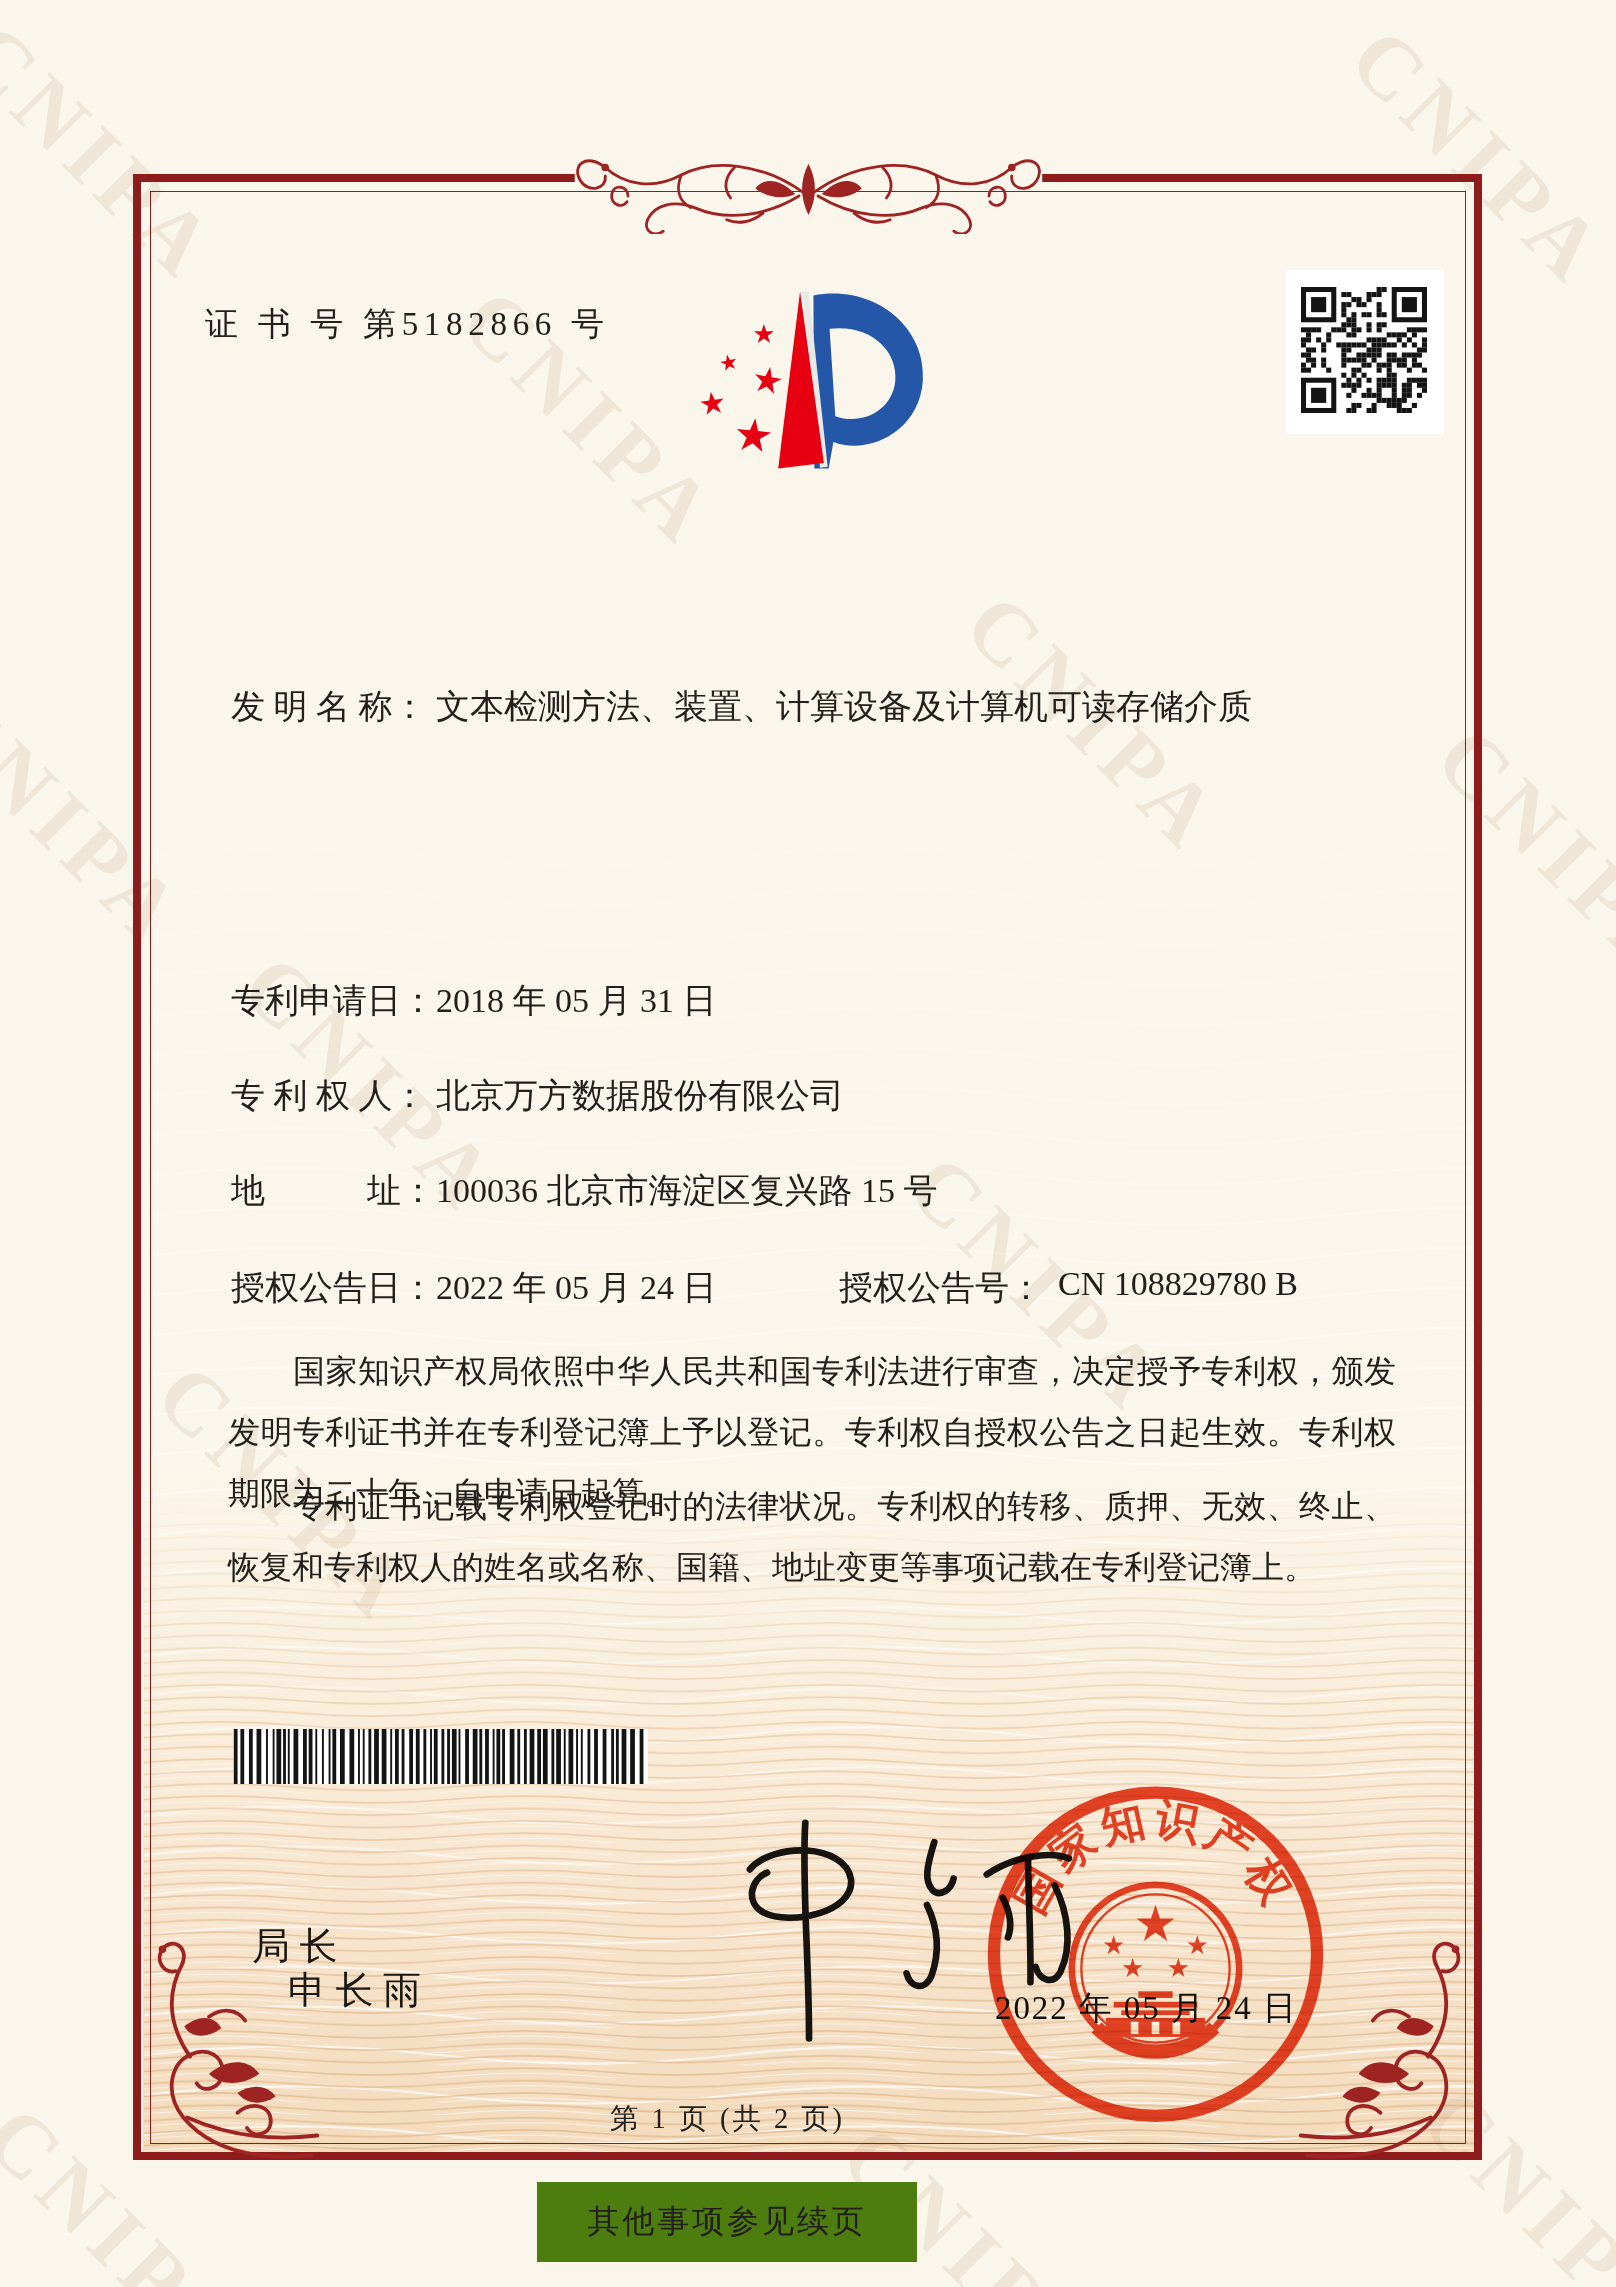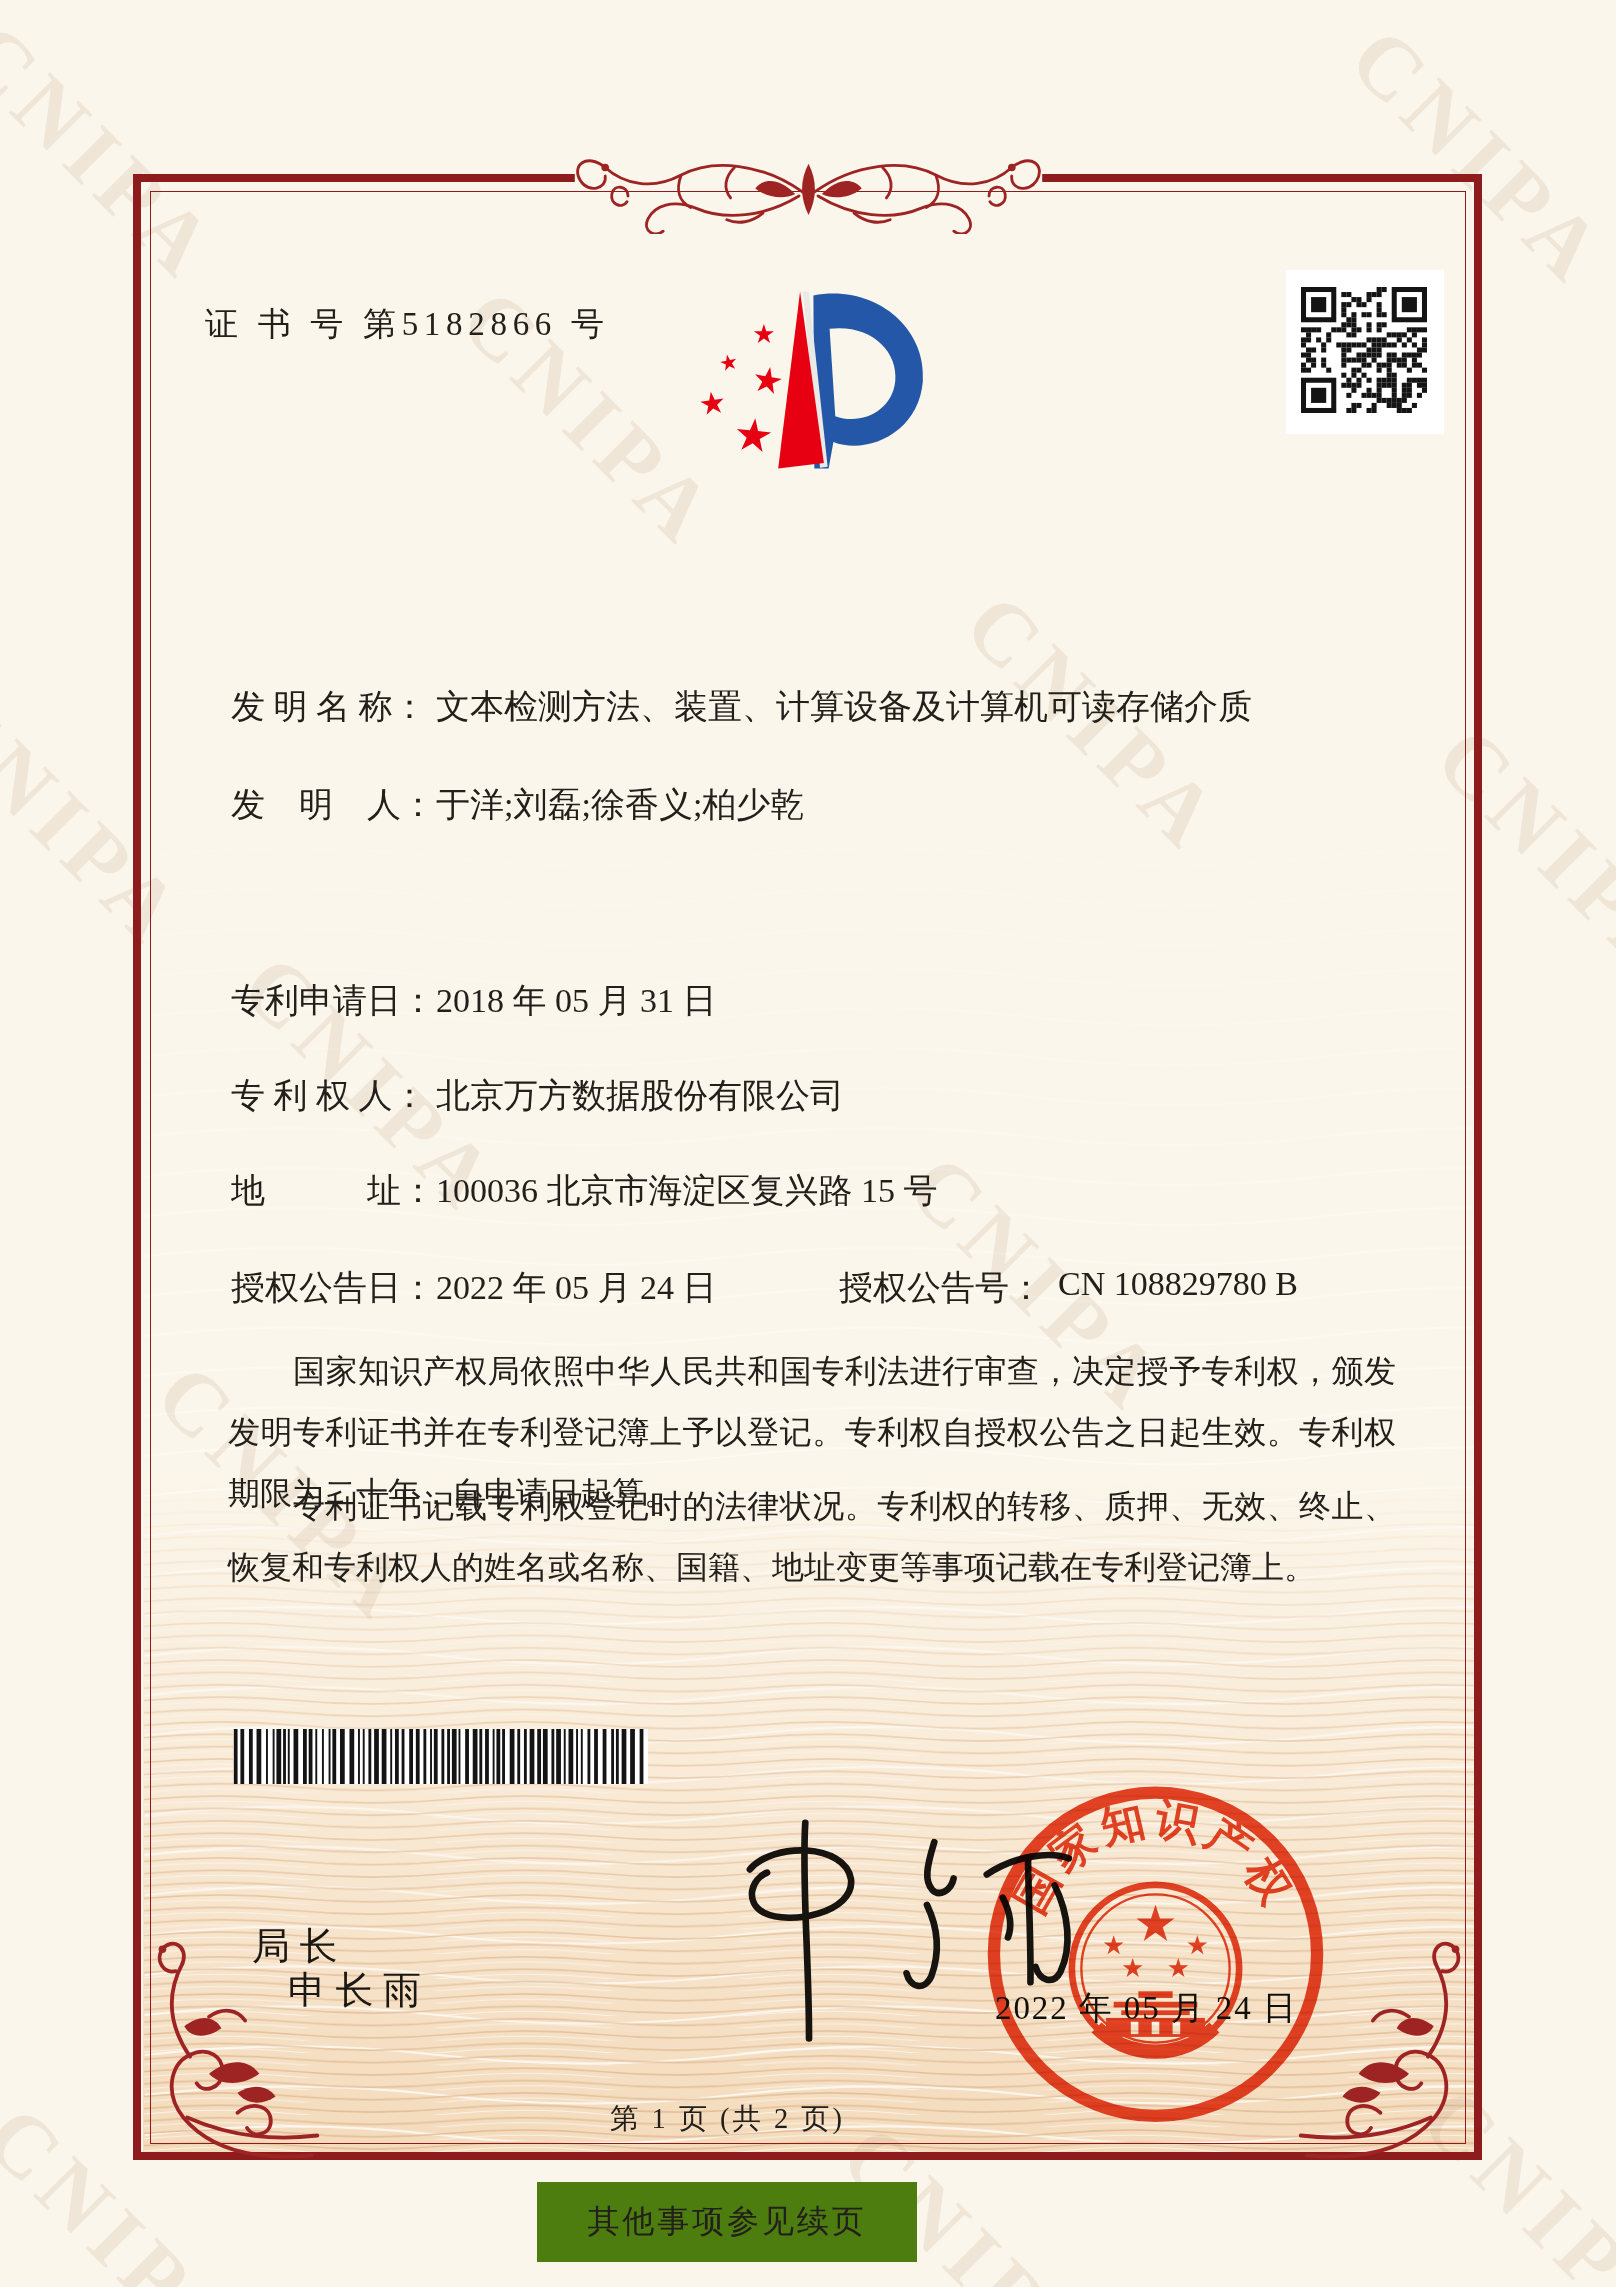--- a/index.html
+++ b/index.html
@@ -422,23 +422,20 @@
         <rect x="0" y="95.76" width="37.24" height="37.24"></rect>
         <rect x="5.32" y="101.08000000000001" width="26.6" height="26.6" fill="#fff"></rect>
         <rect x="10.64" y="106.4" width="15.96" height="15.96"></rect>
       </svg>
   </div>
 
 
   <div class="row" style="top:684px;">
     <span class="lab">发 明 名 称：</span><span class="val">文本检测方法、装置、计算设备及计算机可读存储介质</span>
   </div>
-  <div class="row" style="top:782px;">
-    <span class="lab">发　明　人：</span><span class="val">于洋;刘磊;徐香义;柏少乾</span>
-  </div>
   <div class="row" style="top:978px;">
     <span class="lab">专利申请日：</span><span class="val">2018 年 05 月 31 日</span>
   </div>
   <div class="row" style="top:1073px;">
     <span class="lab">专 利 权 人：</span><span class="val">北京万方数据股份有限公司</span>
   </div>
   <div class="row" style="top:1168px;">
     <span class="lab">地　　　址：</span><span class="val">100036 北京市海淀区复兴路 15 号</span>
   </div>
   <div class="row" style="top:1265px;">

